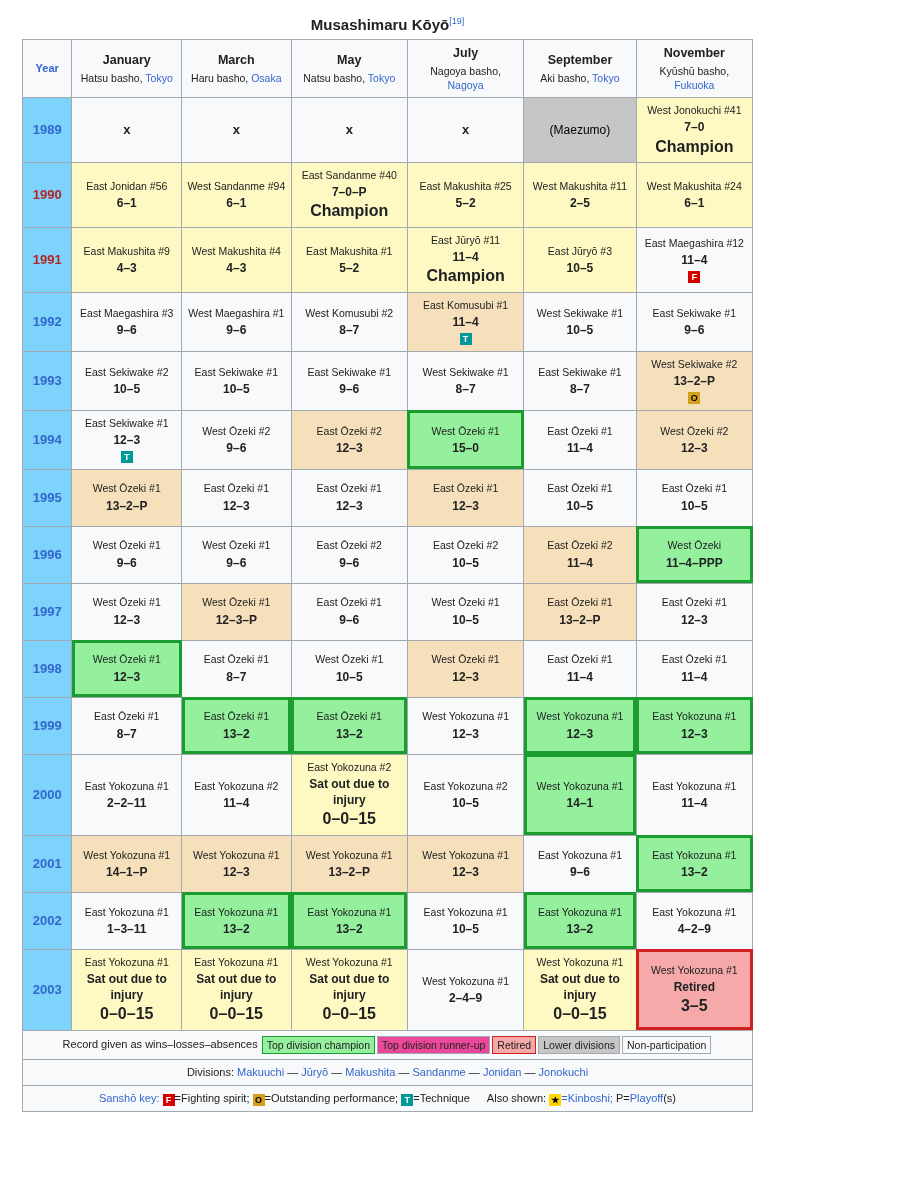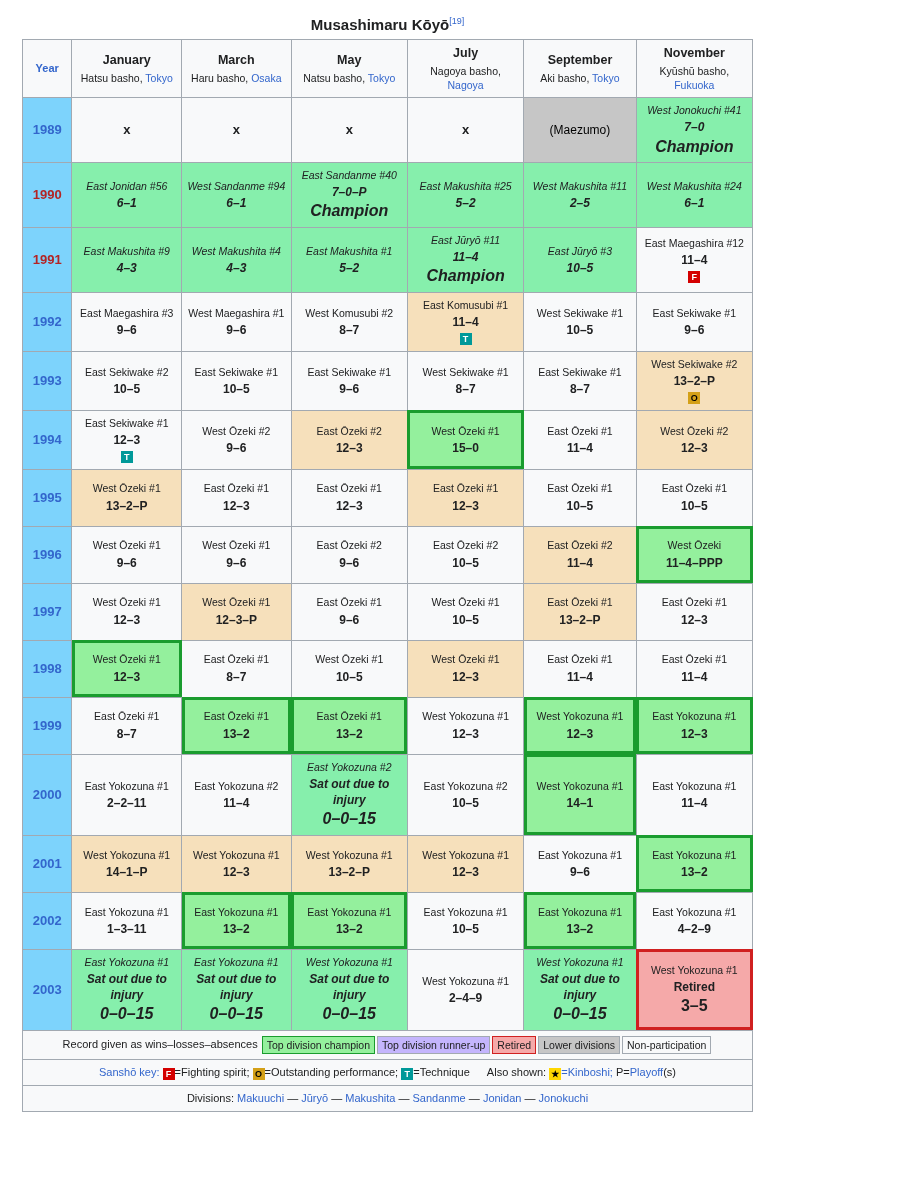--- a/index.html
+++ b/index.html
@@ -83,21 +83,21 @@
   }
   td.year.red{color:#b32424;}
 
   td.cell{height:46px;}
   td.cell .rank{display:block;font-size:10.5px;color:#202122;}
   td.cell .score{display:block;font-weight:bold;font-size:12px;margin-top:2px;}
   td.cell .extra{display:block;font-weight:bold;font-size:16px;}
 
   
   .bg-white{background:#f8f9fa;}
-  .bg-grey{background:#86efac;font-style:italic;}
+  .bg-grey{background:#fef9c3;}
   .bg-tan{background:#f6e0bb;}
   .bg-green{background:#94f09d;}
   .bg-red{background:#f5a9a9;}
 
   
   .bd-green{outline:3px solid #1a9c2e;outline-offset:-3px;}
   .bd-red{outline:3px solid #d02020;outline-offset:-3px;}
 
   td.xcell{font-weight:bold;font-size:13px;background:#f8f9fa;}
   td.maezumo{background:#c6c6c6;font-size:12px;}
@@ -130,21 +130,21 @@
   .legend-row .lbl{color:#202122;}
   .key{
     display:inline-block;
     padding:1px 4px;
     margin:0 1px;
     border:1px solid #a2a9b1;
     font-size:10.5px;
     vertical-align:middle;
   }
   .key.champ{background:#94f09d;color:#202122;border-color:#1a9c2e;text-align:center;}
-  .key.runner{background:#c4b5fd;color:#202122;}
+  .key.runner{background:#ec4899;color:#202122;}
   .key.retired{background:#f5a9a9;color:#202122;border-color:#d02020;}
   .key.lower{background:#c6c6c6;color:#202122;}
   .key.nonpart{background:#f8f9fa;color:#202122;}
 
   .keyline{
     font-size:11px;
     color:#202122;
     padding:4px 4px;
     text-align:center;
     background:#f8f9fa;
@@ -588,42 +588,42 @@
           </tr>
         </tbody>
       <tfoot>
         <tr class="legend-row">
           <td colspan="7">
             <span class="lbl">Record given as wins–losses–absences</span>
             <span class="key champ">Top division champion</span><span class="key runner">Top division runner-up</span><span class="key retired">Retired</span><span class="key lower">Lower divisions</span><span class="key nonpart">Non-participation</span>
           </td>
         </tr>
         <tr>
+          <td colspan="7" class="divline">
+            <span>Divisions:</span>
+            <a href="#">Makuuchi</a> <span class="mdash">—</span>
+            <a href="#">Jūryō</a> <span class="mdash">—</span>
+            <a href="#">Makushita</a> <span class="mdash">—</span>
+            <a href="#">Sandanme</a> <span class="mdash">—</span>
+            <a href="#">Jonidan</a> <span class="mdash">—</span>
+            <a href="#">Jonokuchi</a>
+          </td>
+        </tr>
+        <tr>
           <td colspan="7" class="keyline">
             <span class="seg">
               <a href="#">Sanshō key:</a>
               <span class="badge F">F</span><span>=Fighting spirit;</span>
               <span class="badge O">O</span><span>=Outstanding performance;</span>
               <span class="badge T">T</span><span>=Technique</span>
             </span>
             <span class="seg">
               <span>Also shown:</span>
               <span class="badge K">★</span><a href="#">=Kinboshi;</a>
               <span>P=<a href="#">Playoff</a>(s)</span>
             </span>
           </td>
         </tr>
-        <tr>
-          <td colspan="7" class="divline">
-            <span>Divisions:</span>
-            <a href="#">Makuuchi</a> <span class="mdash">—</span>
-            <a href="#">Jūryō</a> <span class="mdash">—</span>
-            <a href="#">Makushita</a> <span class="mdash">—</span>
-            <a href="#">Sandanme</a> <span class="mdash">—</span>
-            <a href="#">Jonidan</a> <span class="mdash">—</span>
-            <a href="#">Jonokuchi</a>
-          </td>
-        </tr>
       </tfoot>
     </table>
   </div>
   <div class="bottom-hint"></div>
 </div>
 
 </body></html>

